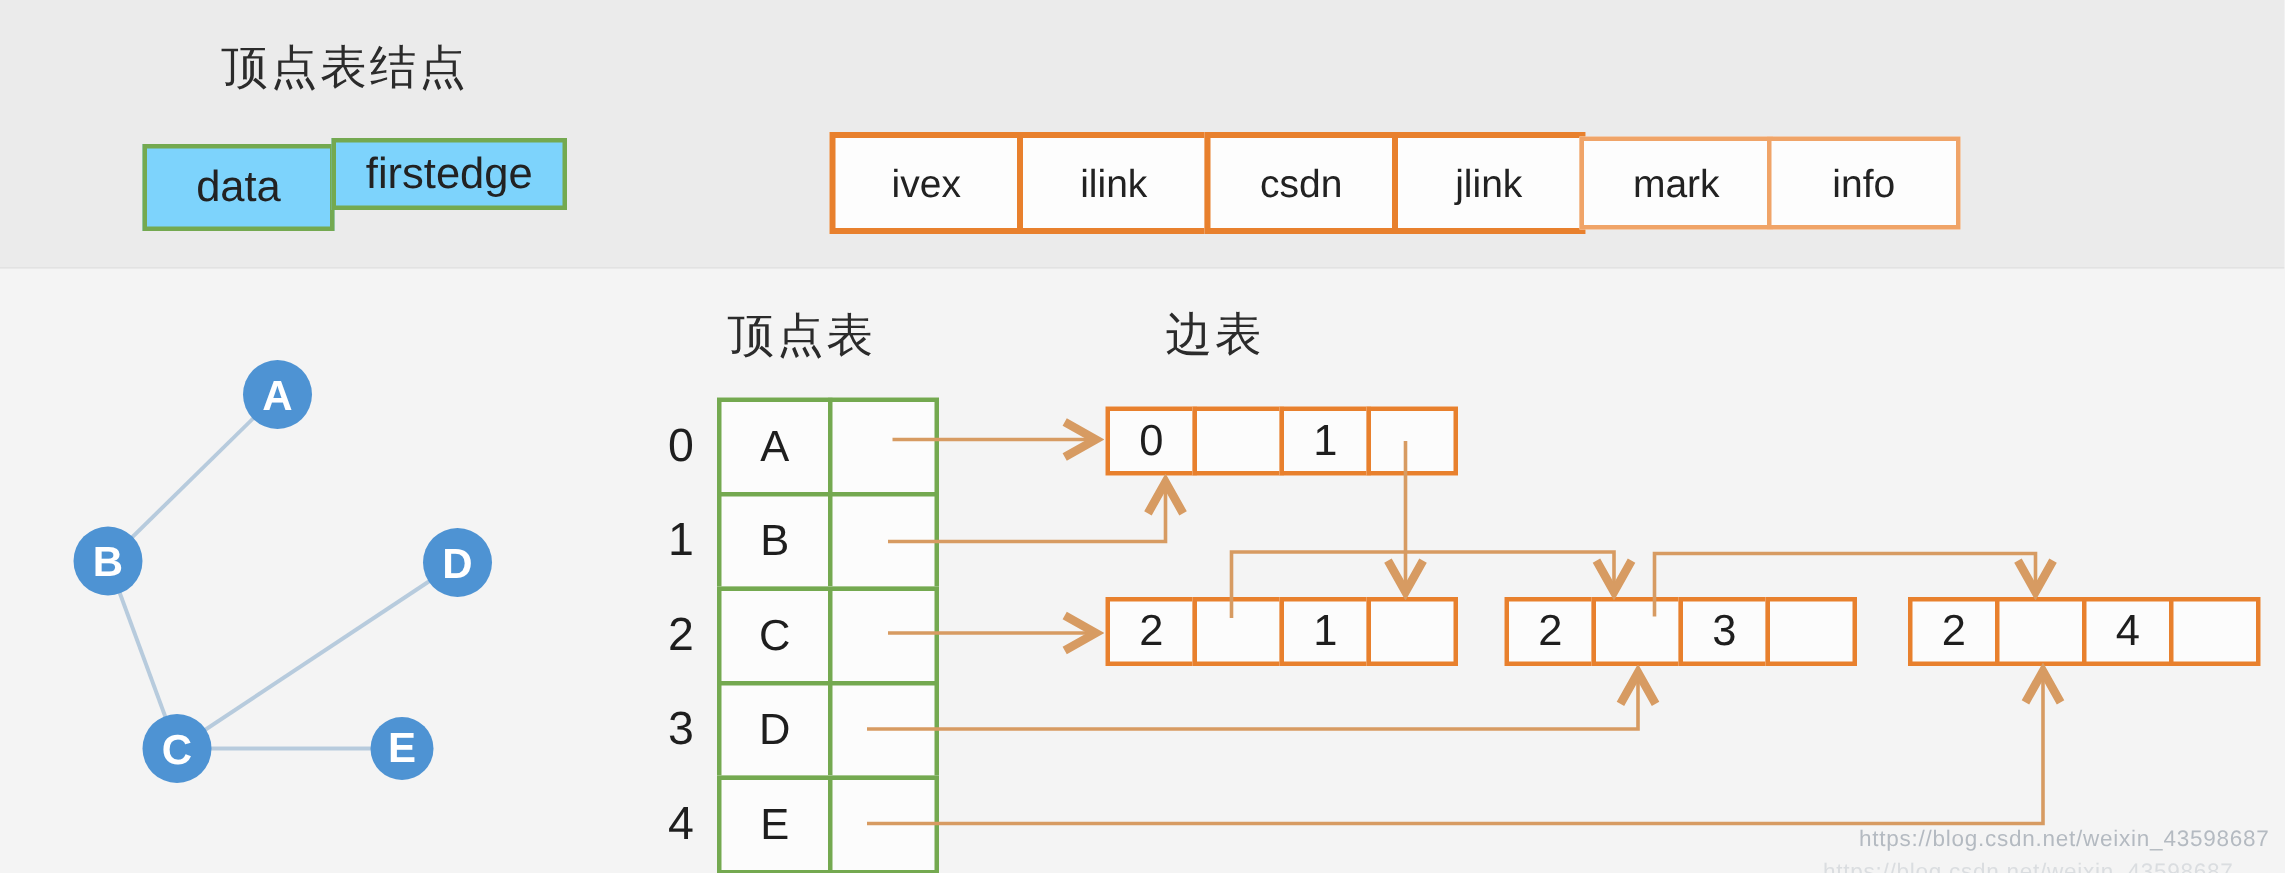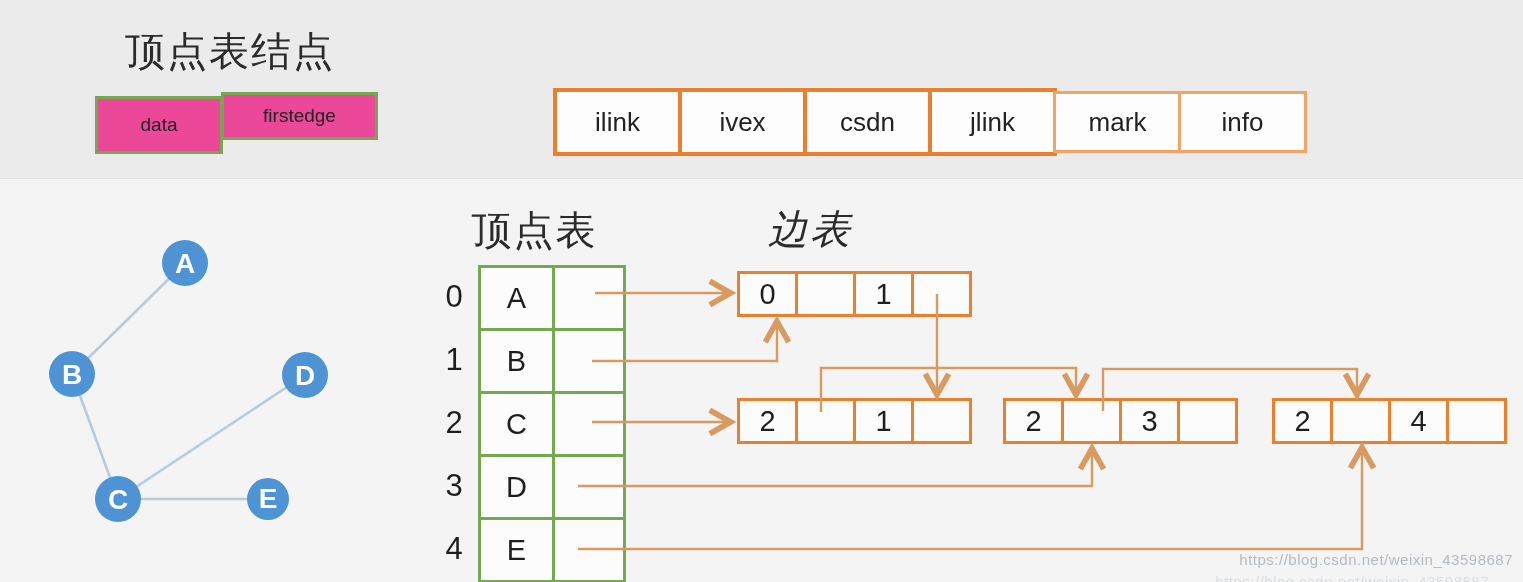--- a/index.html
+++ b/index.html
@@ -1,29 +1,29 @@
 <!DOCTYPE html>
 <html style="--green: #74a950; --orange: #e8802d; --orange-light: #f0a468; --arrow: #d79b62; --blue: #4e93d3; --graph-edge: #b7cbdd;"><head>
 <meta charset="utf-8">
 <style>
   html,body{margin:0;padding:0;}
   body{font-family:"Liberation Sans","DejaVu Sans",sans-serif;background:#f4f4f4;}
   .canvas{position:relative;width:1523px;height:582px;overflow:hidden;background:#f4f4f4;color:#2b2b2b;}
   .top-band{position:absolute;left:0;top:0;width:1523px;height:178px;background:#ebebeb;border-bottom:1px solid #e2e2e2;}
 
-  .title{position:absolute;text-align:center;font-size:40px;color:#2b2b2b;letter-spacing:2px;}
+  .title{position:absolute;text-align:center;font-size:31px;color:#2b2b2b;letter-spacing:2px;}
   .t-vnode{left:60px;top:24px;width:340px;}
   .t-enode{left:700px;top:30px;width:300px;}
   .t-vtable{left:437px;top:203px;width:195px;}
-  .t-etable{left:735px;top:202px;width:150px;font-style:italic;}
+  .t-etable{left:735px;top:202px;width:150px;}
 
   
   .vnode-bar{position:absolute;left:95px;top:92px;display:flex;align-items:flex-start;}
-  .vn-cell{box-sizing:border-box;background:#ec4899;display:flex;align-items:center;justify-content:center;
-           font-size:19px;color:#222;border:3px solid var(--green);}
+  .vn-cell{box-sizing:border-box;background:#7dd3fc;display:flex;align-items:center;justify-content:center;
+           font-size:29px;color:#222;border:3px solid var(--green);}
   .vn-data{width:128px;height:58px;margin-top:4px;}
   .vn-first{width:157px;height:48px;margin-left:-2px;}
 
   
   .enode-bar{position:absolute;left:553px;top:88px;height:68px;display:flex;align-items:center;}
   .en-cell{box-sizing:border-box;width:129px;height:68px;background:#fdfdfd;display:flex;align-items:center;
            justify-content:center;font-size:26px;color:#222;}
   .en-strong{border:4px solid var(--orange);}
   .en-light{border:3px solid var(--orange-light);height:62px;}
   .en-cell + .en-cell{margin-left:-4px;}
@@ -65,22 +65,22 @@
   <div class="title t-vnode">顶点表结点</div>
   <div class="title t-vtable">顶点表</div>
   <div class="title t-etable">边表</div>
 
   <div class="vnode-bar">
     <div class="vn-cell vn-data">data</div>
     <div class="vn-cell vn-first">firstedge</div>
   </div>
 
   <div class="enode-bar">
+    <div class="en-cell en-strong">ivex</div>
     <div class="en-cell en-strong">ilink</div>
-    <div class="en-cell en-strong">ivex</div>
     <div class="en-cell en-strong">csdn</div>
     <div class="en-cell en-strong">jlink</div>
     <div class="en-cell en-light">mark</div>
     <div class="en-cell en-light">info</div>
   </div>
 
   <svg class="graph-svg" width="400" height="402" viewBox="0 0 400 402">
     <line class="gedge" x1="185" y1="83" x2="72" y2="194"></line>
     <line class="gedge" x1="72" y1="194" x2="118" y2="319"></line>
     <line class="gedge" x1="118" y1="319" x2="305" y2="195"></line>

